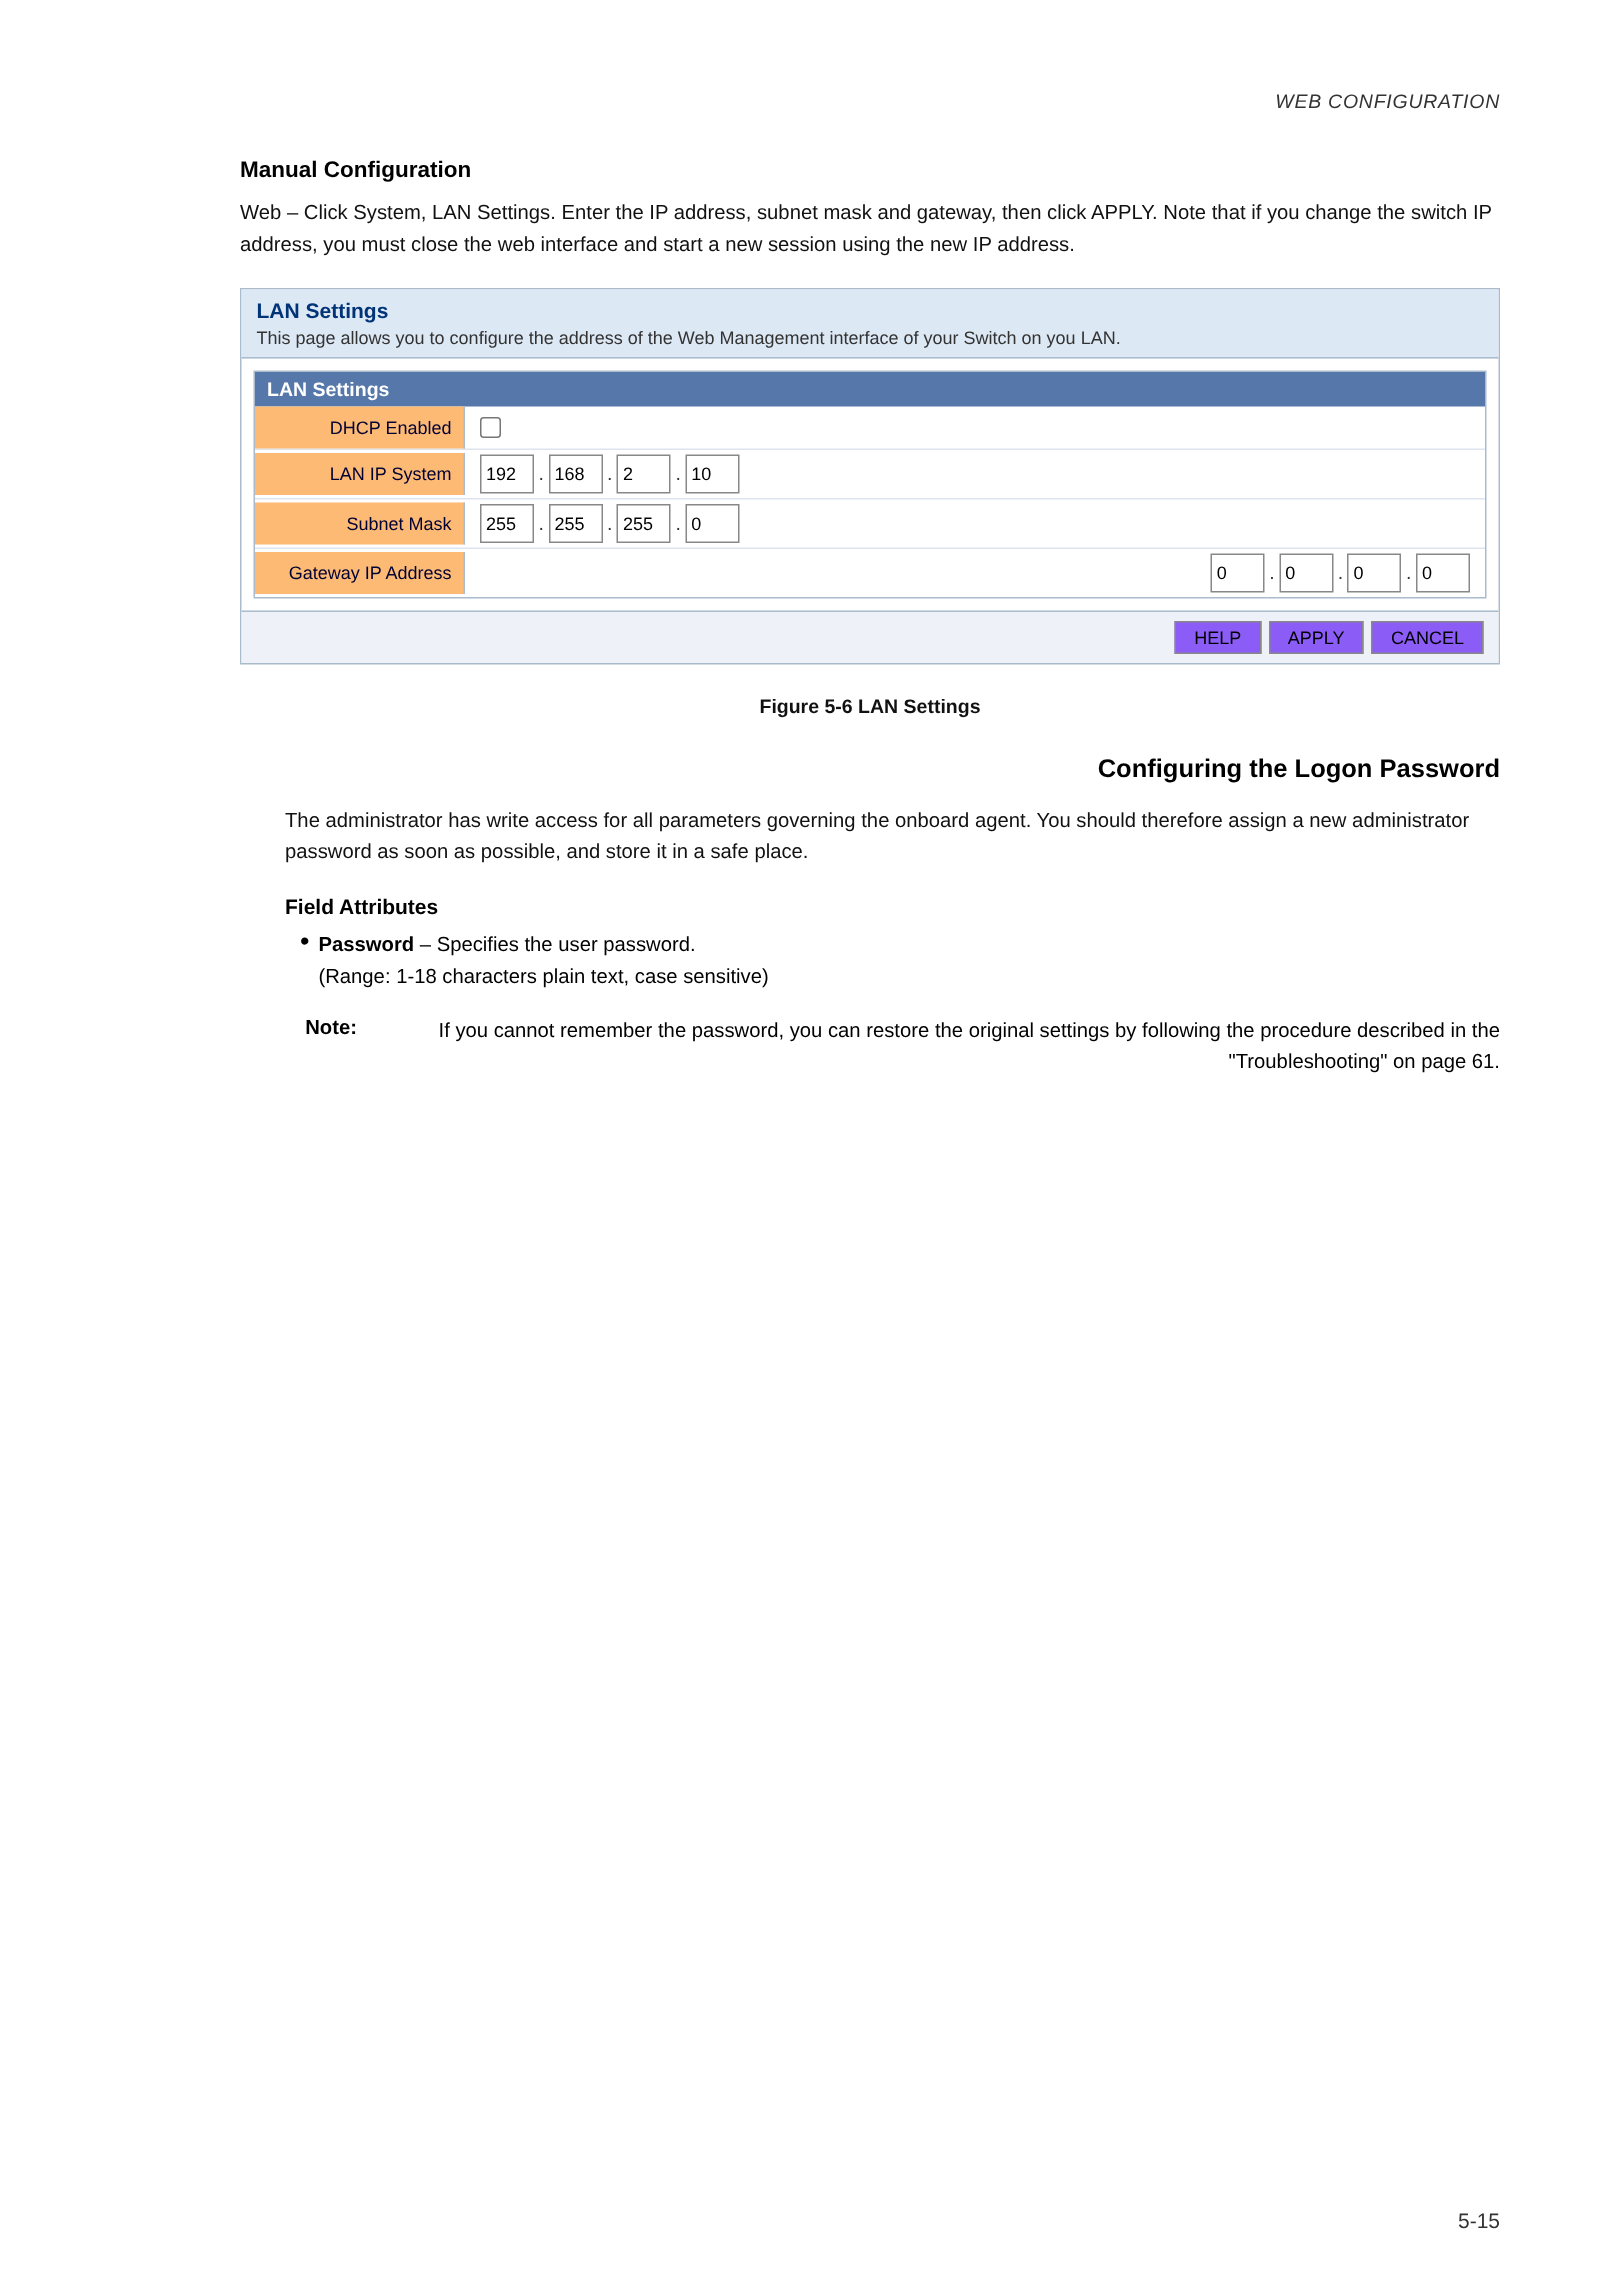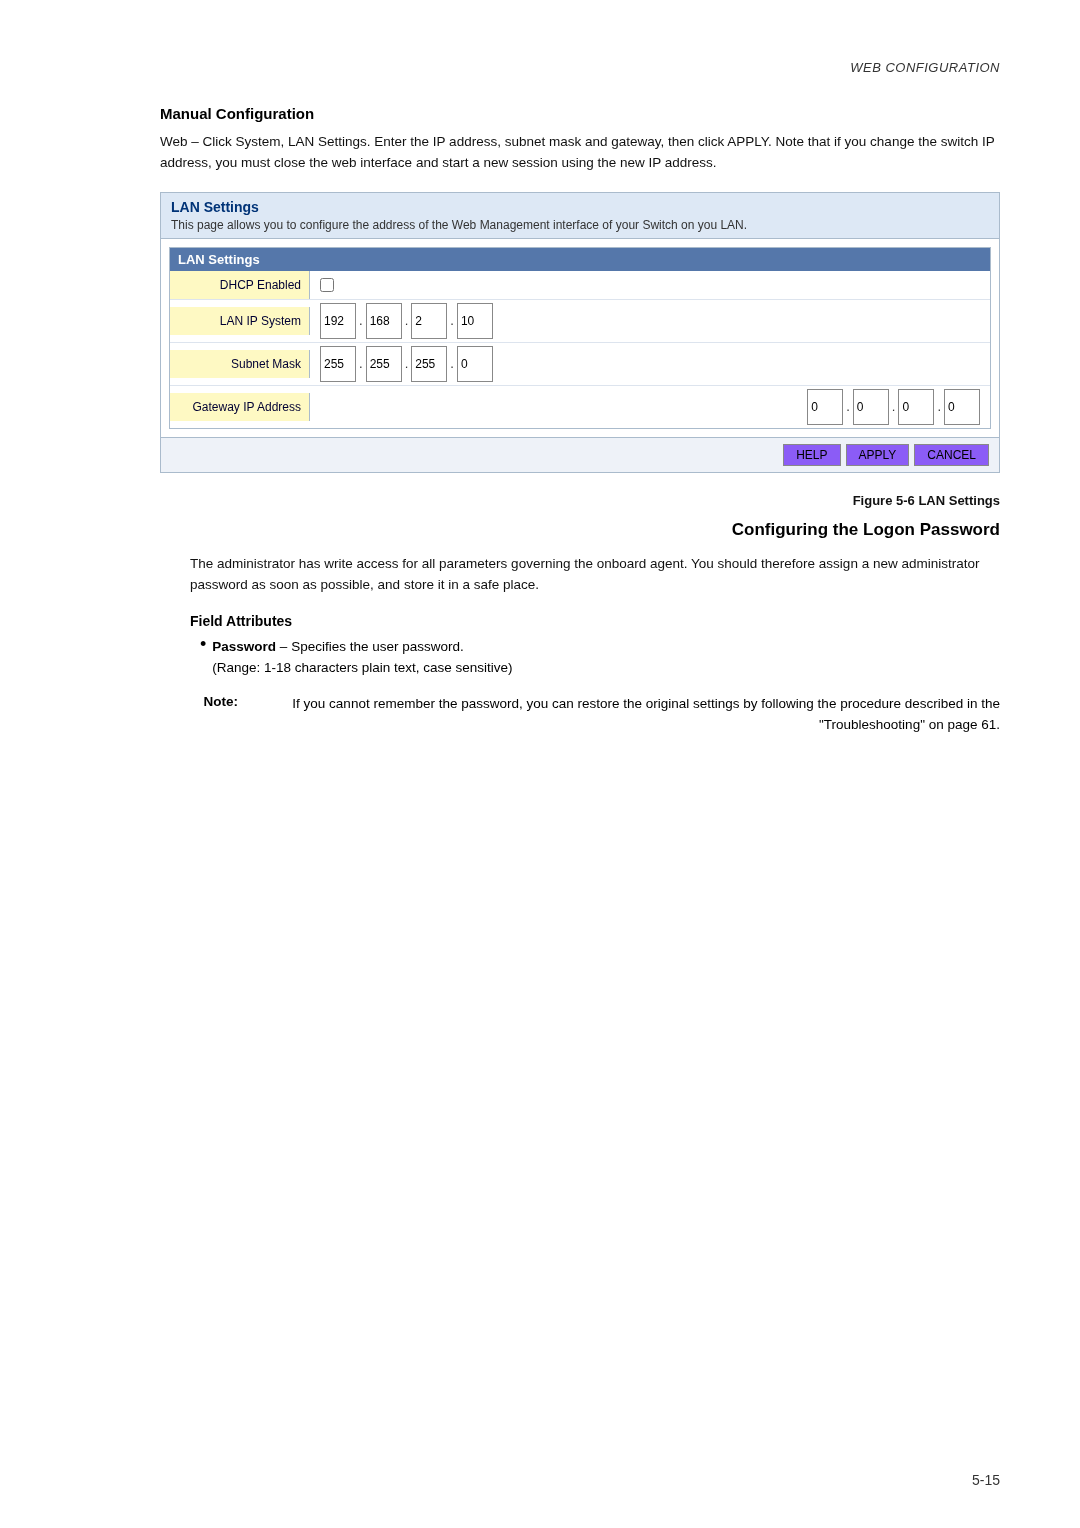--- a/index.html
+++ b/index.html
@@ -99,21 +99,21 @@
       border-bottom: 1px solid #dde4ee;
       min-height: 28px;
     }
 
     .form-row:last-child {
       border-bottom: none;
       justify-content: space-between;
     }
 
     .form-label {
-      background: #fef9c3;
+      background: #fdba74;
       color: #003;
       font-family: Arial, sans-serif;
       font-size: 12px;
       text-align: right;
       padding: 4px 8px;
       width: 140px;
       min-width: 140px;
       height: 100%;
       min-height: 28px;
       display: flex;
@@ -126,21 +126,21 @@
       padding: 3px 10px;
       display: flex;
       align-items: center;
       gap: 3px;
       font-family: Arial, sans-serif;
       font-size: 12px;
     }
 
     .form-value input[type="text"] {
       width: 36px;
-      height: 36px;
+      height: 26px;
       border: 1px solid #888;
       font-size: 12px;
       font-family: Arial, sans-serif;
       padding: 1px 3px;
       background: #fff;
     }
 
     .form-value input[type="checkbox"] {
       width: 14px;
       height: 14px;
@@ -164,25 +164,25 @@
       font-family: Arial, sans-serif;
       font-size: 12px;
       padding: 3px 12px;
       border: 1px solid #888;
       background: #8b5cf6;
       cursor: pointer;
       color: #000;
     }
 
     .figure-caption {
-      text-align: right;
+      text-align: center;
       font-family: Arial, sans-serif;
       font-size: 13px;
       font-weight: bold;
-      margin: 10px 0 12px 0;
+      margin: 10px 0 25px 0;
       color: #111;
     }
 
     .section-title-2 {
       font-weight: bold;
       font-size: 17px;
       margin-bottom: 14px;
       font-family: Arial, sans-serif;
       text-align: right;
     }

